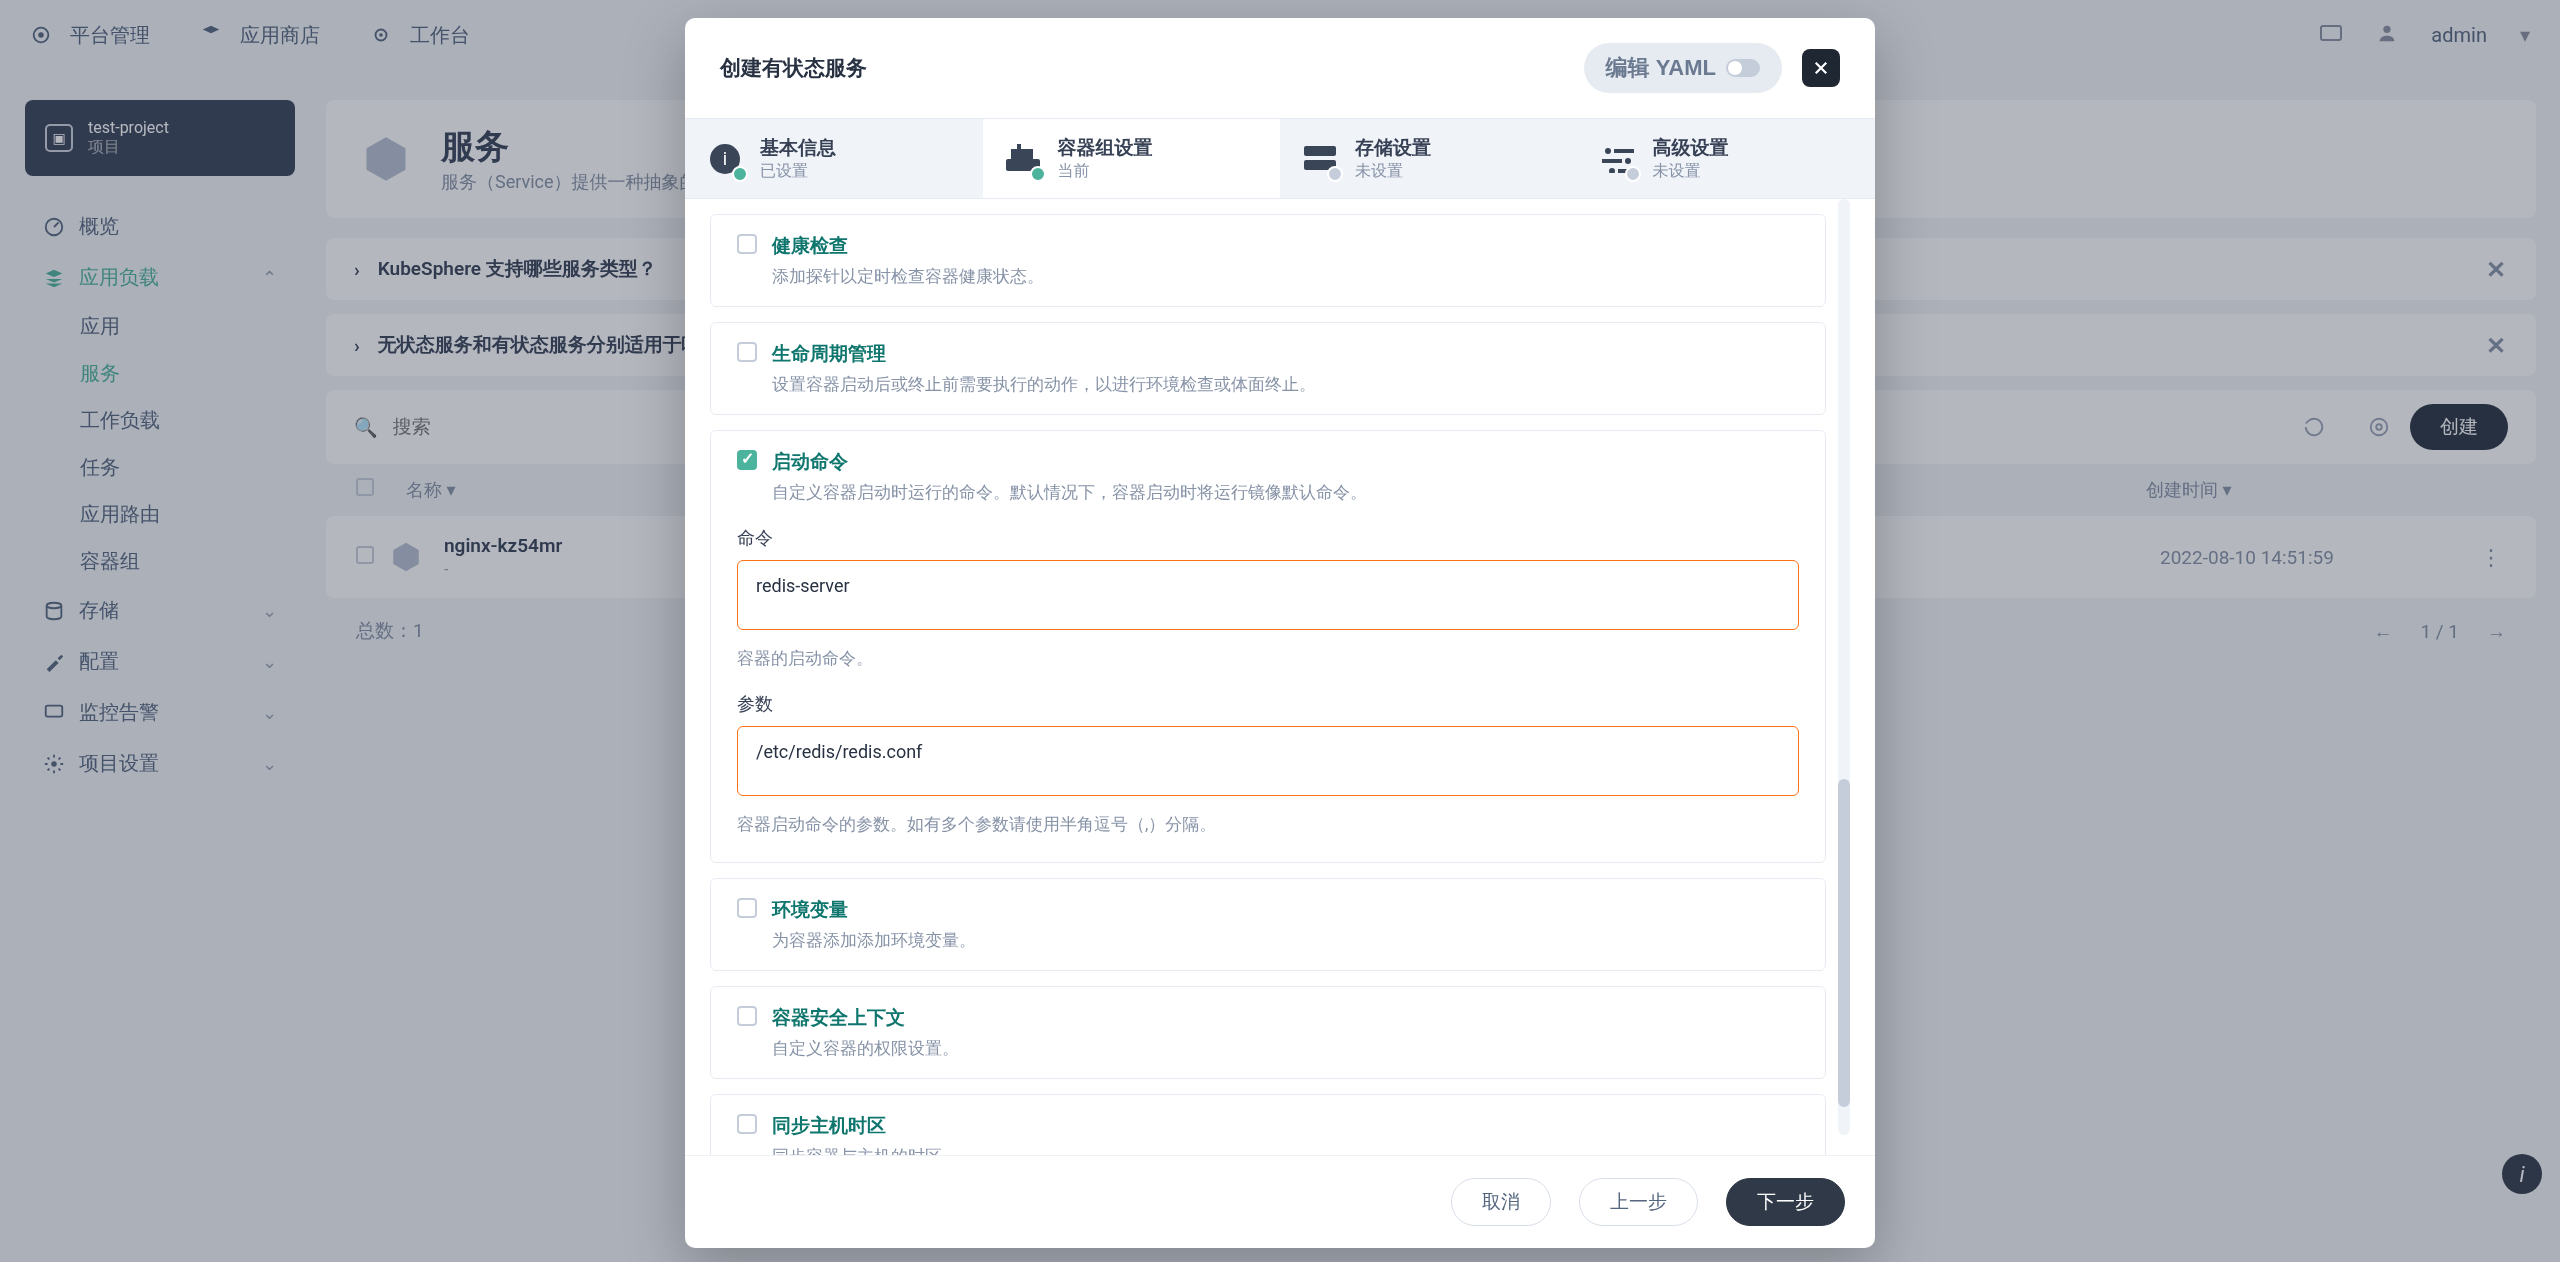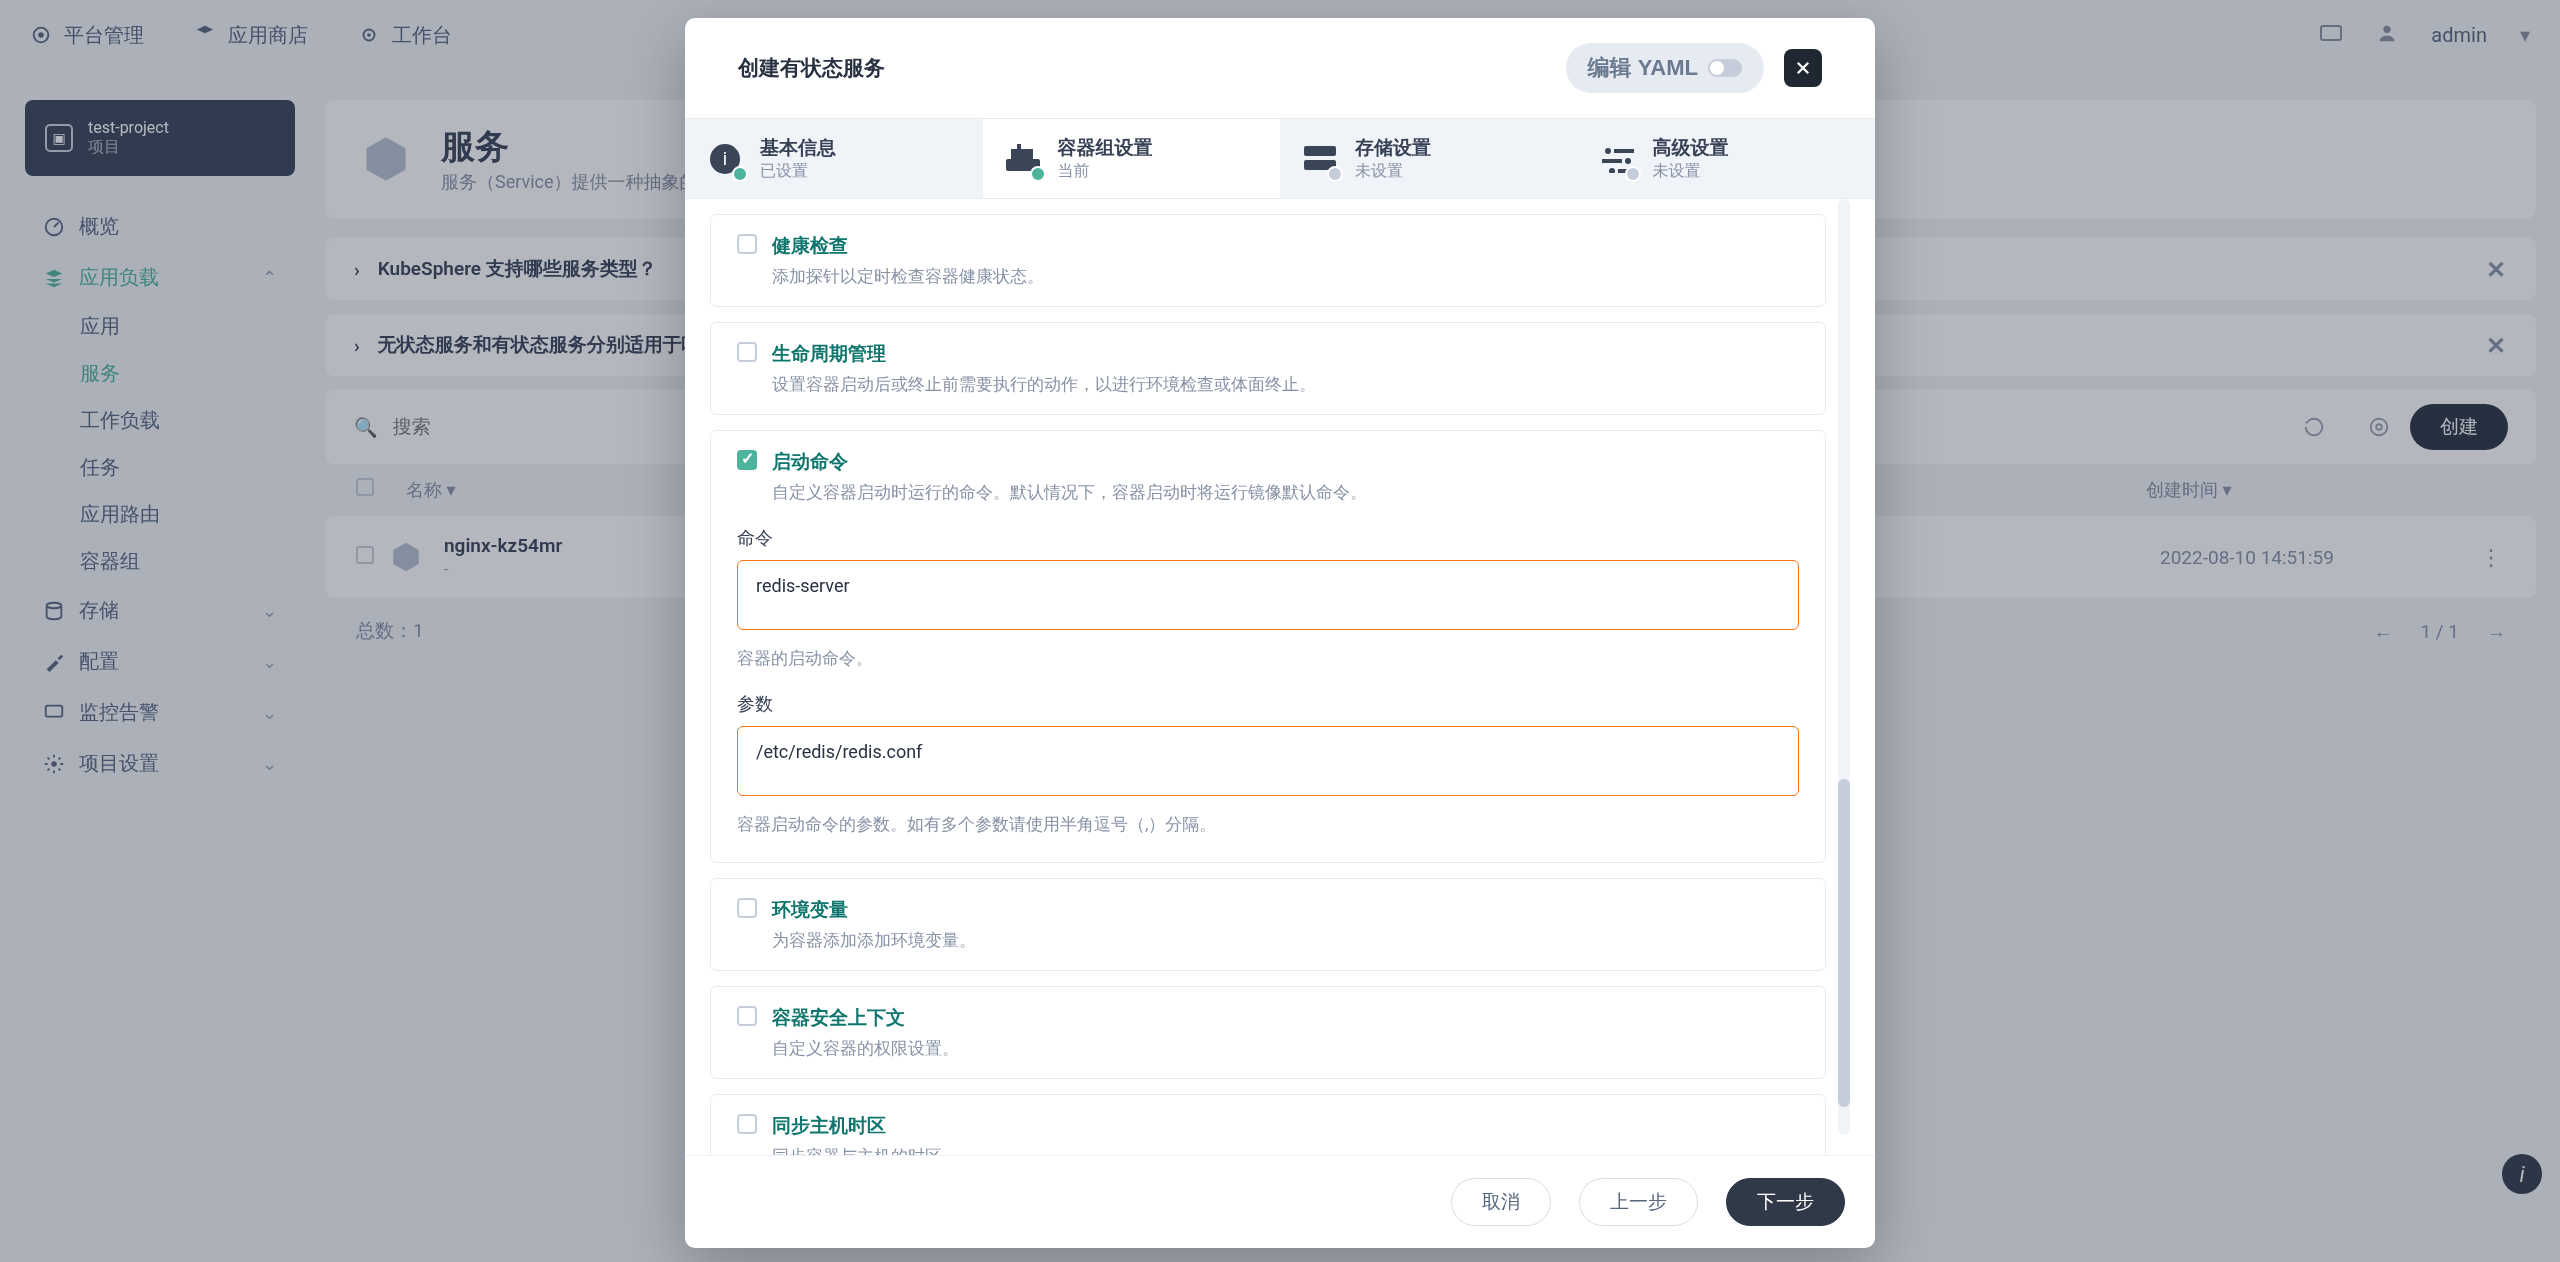--- a/index.html
+++ b/index.html
@@ -7,21 +7,21 @@
       width:2560px;height:1262px;
       font-family:-apple-system,BlinkMacSystemFont,"Segoe UI",Roboto,"PingFang SC","Microsoft YaHei",sans-serif;
       background:#f2f4f7;color:#36435c;overflow:hidden;position:relative;font-size:19px;
     }
 
     
     .top-nav{
       position:absolute;left:0;top:0;right:0;height:70px;
       display:flex;align-items:center;padding:0 30px;color:#55667f;gap:50px;
     }
-    .top-nav .nav-item{display:flex;align-items:center;gap:12px;font-size:20px;cursor:pointer;}
+    .top-nav .nav-item{display:flex;align-items:center;gap:18px;font-size:20px;cursor:pointer;}
     .top-nav .spacer{flex:1}
     .top-nav .right{display:flex;align-items:center;gap:33px;font-size:20px}
     .bell-icon,.user-caret{color:#87909f}
     .generic-icon{width:22px;height:22px;display:inline-block;fill:#55667f}
 
     
     .sidebar{position:absolute;left:25px;top:100px;width:270px}
     .project-card{
       background:#374155;border-radius:8px;color:#fff;
       padding:18px 20px;display:flex;align-items:center;gap:15px;
@@ -68,21 +68,21 @@
     .table-foot .pg{margin-left:auto;display:flex;gap:28px;align-items:center}
 
     
     .overlay{position:absolute;inset:0;background:rgba(40,50,70,.35);}
     .modal{
       position:absolute;left:50%;top:18px;transform:translateX(-50%);
       width:1190px;background:#fff;border-radius:10px;
       box-shadow:0 20px 60px rgba(0,0,0,.25);display:flex;flex-direction:column;
       height:1230px;
     }
-    .modal-header{padding:25px 53px;display:flex;align-items:center;gap:20px}
+    .modal-header{padding:25px 35px;display:flex;align-items:center;gap:20px}
     .modal-header h2{font-size:21px;font-weight:700;color:#273142;flex:1}
     .yaml-btn{
       background:#e6ebf1;border:none;color:#6b7a90;font-size:22px;font-weight:600;
       border-radius:30px;padding:10px 22px;display:flex;align-items:center;gap:10px;cursor:pointer
     }
     .yaml-btn .toggle{width:34px;height:18px;border-radius:10px;background:#c6cdda;position:relative}
     .yaml-btn .toggle::after{content:"";position:absolute;width:14px;height:14px;background:#fff;border-radius:50%;top:2px;left:2px}
     .close-btn{width:38px;height:38px;border-radius:8px;background:#1f2733;color:#fff;display:flex;align-items:center;justify-content:center;cursor:pointer;font-size:20px}
 
     .steps{background:#f0f3f8;display:flex;padding:0;border-top:1px solid #e6ebf1;border-bottom:1px solid #e6ebf1}

